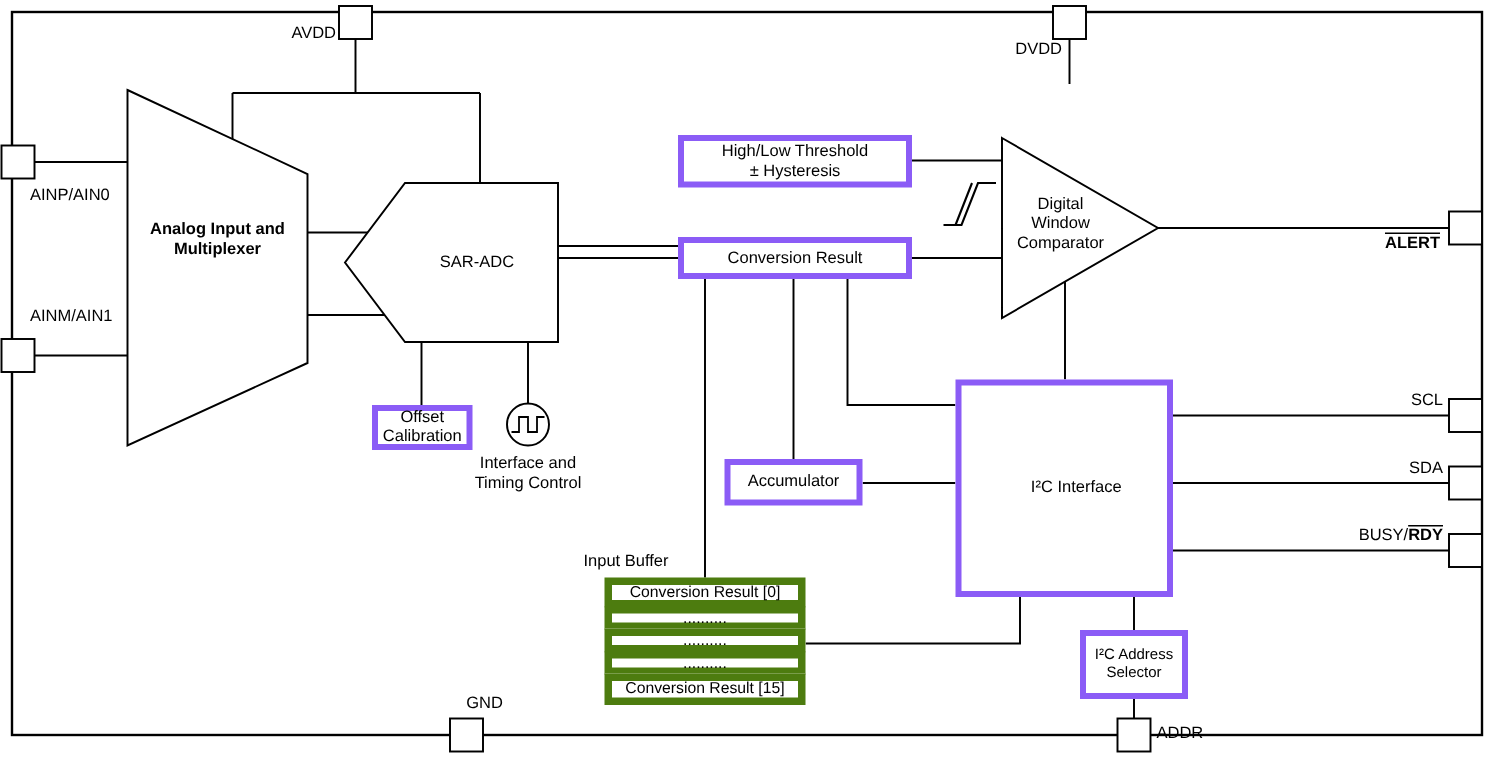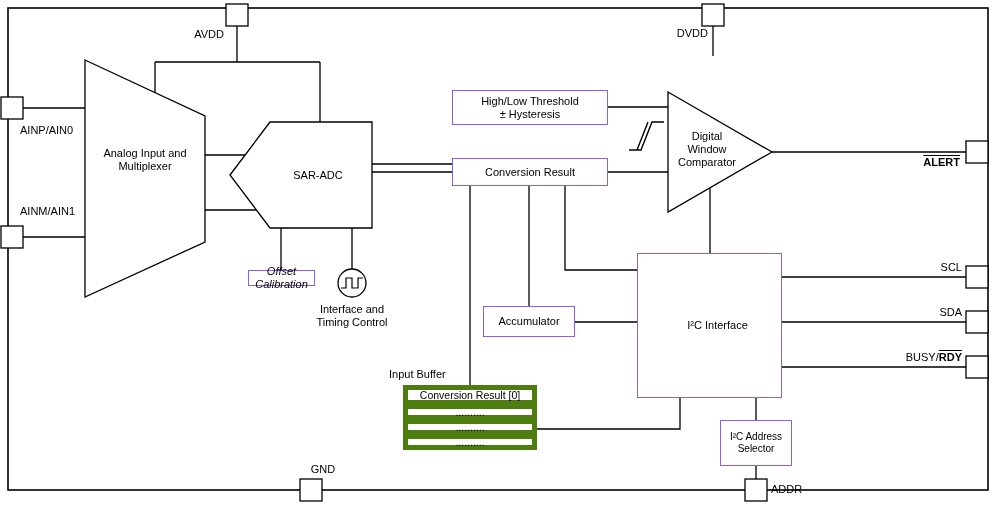--- a/index.html
+++ b/index.html
@@ -3,21 +3,21 @@
 <meta charset="utf-8">
 <style>
   html,body{margin:0;padding:0;background:#fff;}
   #stage{position:relative;width:998px;height:506px;background:#fff;overflow:hidden;
          font-family:"Liberation Sans",sans-serif;color:#000;}
   #wiring{position:absolute;left:0;top:0;z-index:1;}
   .lbl{position:absolute;z-index:3;font-size:11px;line-height:13px;white-space:nowrap;}
   .lbl.center{text-align:center;white-space:normal;}
   .lbl.right{text-align:right;}
   .ovl{text-decoration:overline;font-weight:bold;}
-  .box{position:absolute;z-index:2;box-sizing:border-box;background:#fff;border:1px solid #8b5cf6;
+  .box{position:absolute;z-index:2;box-sizing:border-box;background:#fff;border:4px solid #8b5cf6;
        display:flex;flex-direction:column;align-items:center;justify-content:center;
        text-align:center;font-size:11px;line-height:13px;}
   .dbrow{position:absolute;z-index:2;left:403px;width:134px;box-sizing:border-box;background:#fff;
          border:5px solid #4d7c0f;display:flex;align-items:center;justify-content:center;
          font-size:10.5px;line-height:11px;}
 </style>
 </head>
 <body>
 
 <div id="stage">
@@ -85,52 +85,53 @@
   </div>
 
   <div class="box" style="left:452px;top:158px;width:156px;height:28px;">
     <div>Conversion Result</div>
   </div>
 
   <div class="box" style="left:637px;top:253px;width:145px;height:145px;padding-left:16px;">
     <div>I²C Interface</div>
   </div>
 
-  <div class="box" style="left:248px;top:270px;width:67px;height:16px;font-style:italic;">
+  <div class="box" style="left:248px;top:270px;width:67px;height:30px;">
     <div>Offset</div>
     <div>Calibration</div>
   </div>
 
   <div class="box" style="left:720px;top:420px;width:72px;height:46px;font-size:10px;line-height:12px;">
     <div>I²C Address</div>
     <div>Selector</div>
   </div>
 
   <div class="lbl" style="left:389px;top:368px;">Input Buffer</div>
   <div class="dbrow" style="top:385px;height:20px;">Conversion Result [0]</div>
   <div class="dbrow" style="top:404px;height:16px;">..........</div>
   <div class="dbrow" style="top:419px;height:16px;">..........</div>
   <div class="dbrow" style="top:434px;height:16px;">..........</div>
+  <div class="dbrow" style="top:449px;height:21px;">Conversion Result [15]</div>
 
-  <div class="lbl center" style="left:88px;top:147px;width:114px;">
+  <div class="lbl center" style="left:88px;top:147px;width:114px;font-weight:bold;">
     <div>Analog Input and</div>
     <div>Multiplexer</div>
   </div>
   <div class="lbl center" style="left:272px;top:169px;width:92px;">SAR-ADC</div>
   <div class="lbl center" style="left:669px;top:130px;width:76px;">
     <div>Digital</div>
     <div>Window</div>
     <div>Comparator</div>
   </div>
   <div class="lbl center" style="left:294px;top:303px;width:116px;">
     <div>Interface and</div>
     <div>Timing Control</div>
   </div>
 
-  <div class="lbl right" style="left:186px;top:28px;width:38px;text-align:right;">AVDD</div>
+  <div class="lbl right" style="left:186px;top:16px;width:38px;text-align:right;">AVDD</div>
   <div class="lbl right" style="left:670px;top:27px;width:38px;">DVDD</div>
   <div class="lbl" style="left:20px;top:124px;">AINP/AIN0</div>
   <div class="lbl" style="left:20px;top:205px;">AINM/AIN1</div>
   <div class="lbl center" style="left:303px;top:463px;width:40px;">GND</div>
   <div class="lbl" style="left:771px;top:483px;">ADDR</div>
   <div class="lbl right" style="left:900px;top:156px;width:60px;">
     <span class="ovl">ALERT</span>
   </div>
   <div class="lbl right" style="left:920px;top:261px;width:42px;">SCL</div>
   <div class="lbl right" style="left:920px;top:306px;width:42px;">SDA</div>

